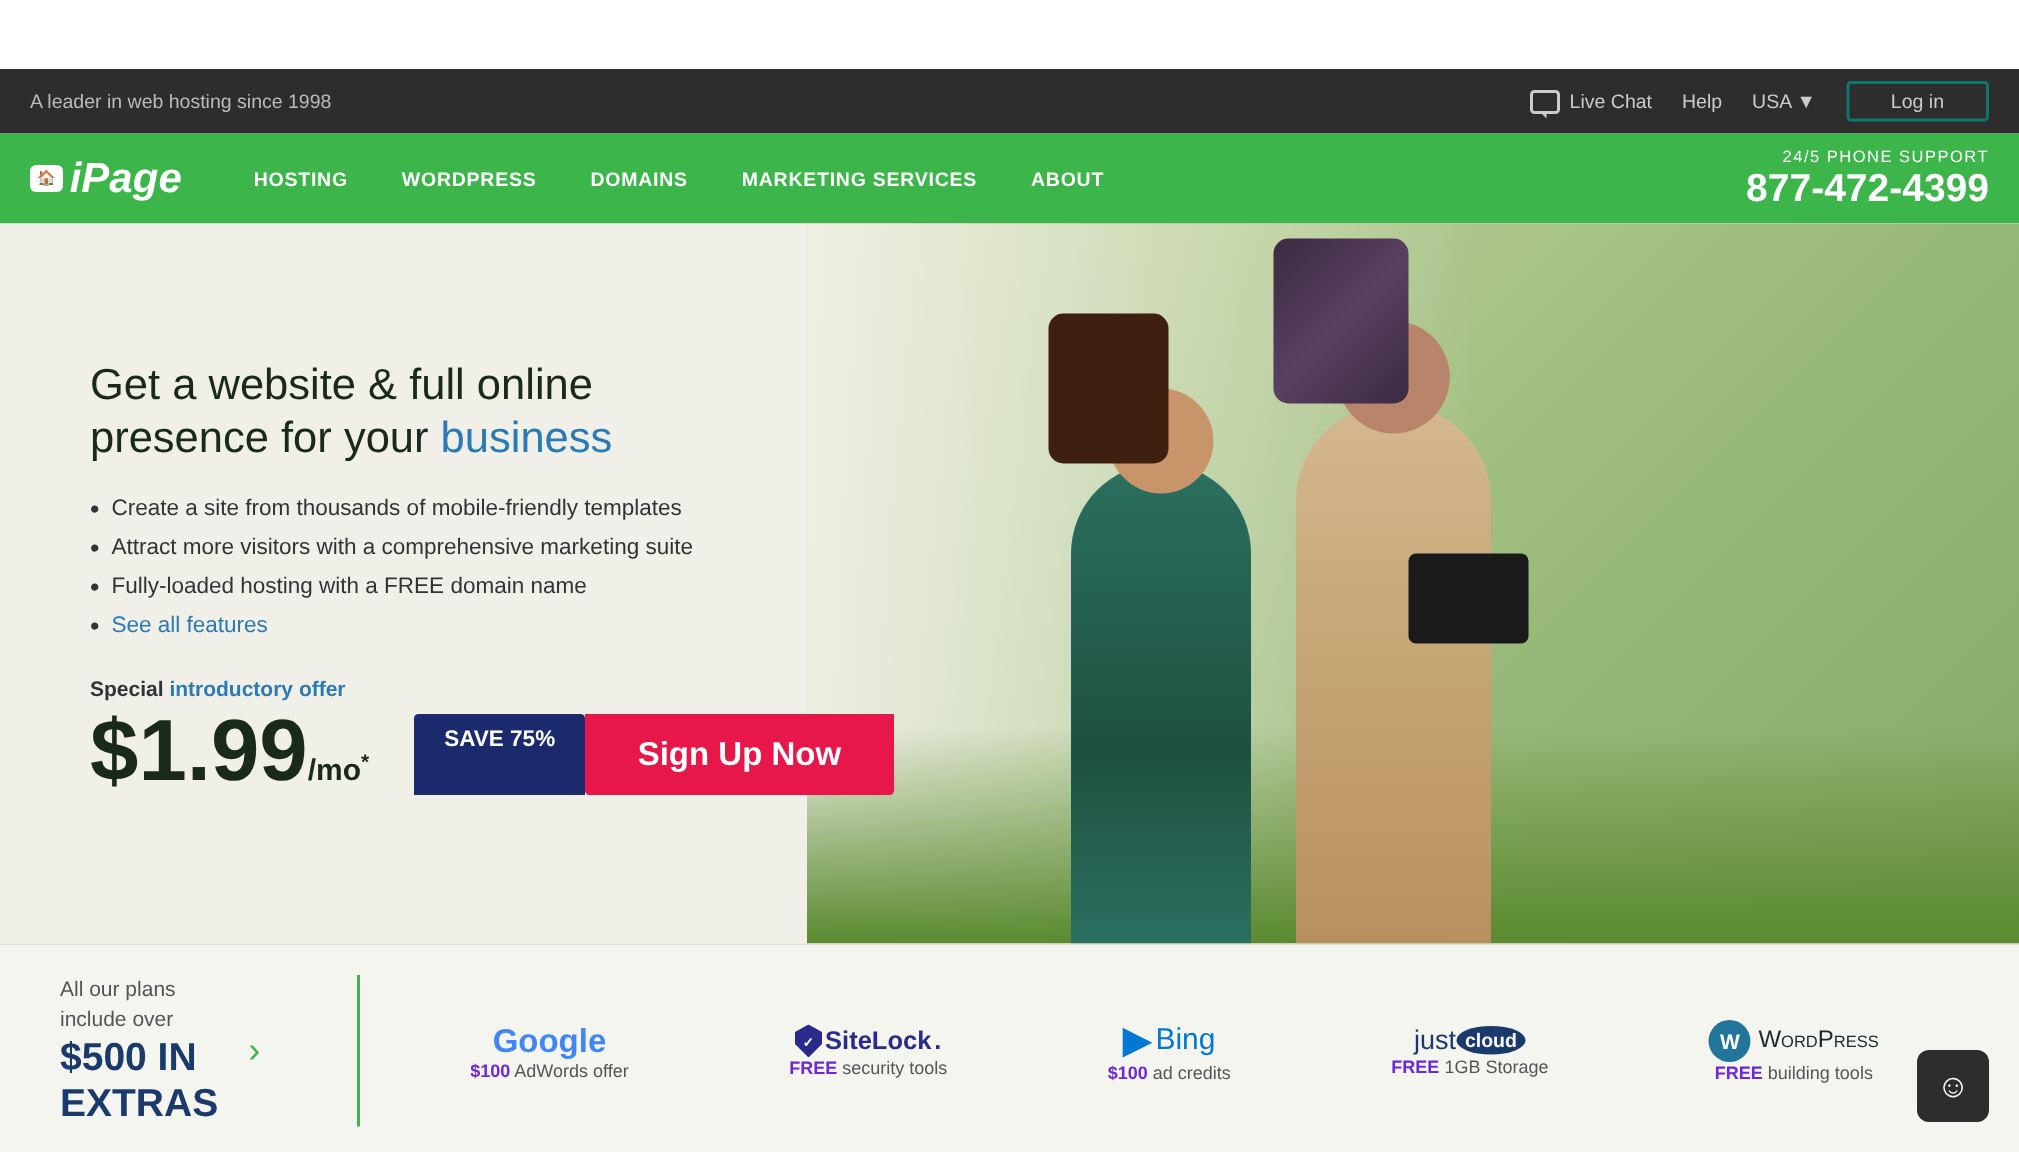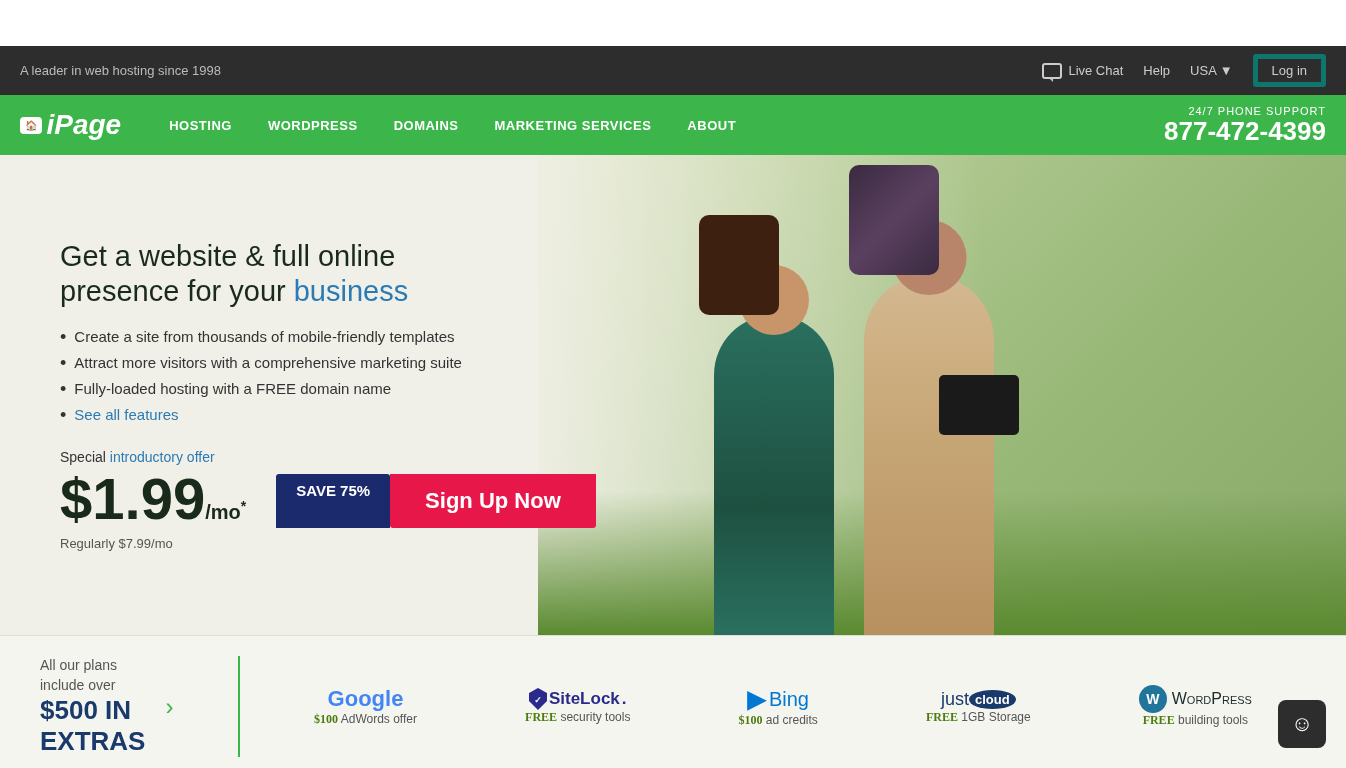--- a/index.html
+++ b/index.html
@@ -42,23 +42,23 @@
       content: '';
       position: absolute;
       bottom: -5px;
       left: 4px;
       width: 0;
       height: 0;
       border-left: 5px solid transparent;
       border-top: 5px solid #ccc;
     }
     .login-btn {
-      border: 5px solid #0f766e;
+      border: 2px solid #0f766e;
       color: #fff;
-      padding: 4px 14px;
+      padding: 4px 28px;
       text-decoration: none;
       font-size: 13px;
       border-radius: 3px;
     }
     .usa-dropdown {
       color: #ccc;
       font-size: 13px;
       cursor: pointer;
     }
 
@@ -186,20 +186,21 @@
       line-height: 1;
     }
     .hero-bullets li a {
       color: #2a7ab5;
       text-decoration: none;
     }
     .special-offer {
       font-size: 14px;
       color: #333;
       margin-bottom: 5px;
+      font-weight: bold;
     }
     .special-offer span { color: #2a7ab5; }
     .price-area {
       display: flex;
       align-items: flex-start;
       gap: 30px;
       margin-bottom: 8px;
     }
     .price {
       font-size: 58px;
@@ -288,21 +289,21 @@
       flex-direction: column;
       align-items: center;
       gap: 0;
     }
     .feature-logo {
       font-size: 20px;
       font-weight: bold;
     }
     .feature-logo.google { color: #4285f4; font-size: 22px; }
     .feature-desc { font-size: 12px; color: #555; }
-    .feature-desc strong { color: #4d7c0f; font-family: Liberation Serif, serif; }
+    .feature-desc strong { color: #6d28d9; }
 
     
     .chat-widget {
       position: fixed;
       bottom: 20px;
       right: 20px;
       width: 48px;
       height: 48px;
       background: #2d2d2d;
       border-radius: 8px;
@@ -393,21 +394,21 @@
     <span class="logo-text">iPage</span>
   </a>
   <div class="nav-links">
     <a href="#" class="nav-link">HOSTING</a>
     <a href="#" class="nav-link">WORDPRESS</a>
     <a href="#" class="nav-link">DOMAINS</a>
     <a href="#" class="nav-link">MARKETING SERVICES</a>
     <a href="#" class="nav-link">ABOUT</a>
   </div>
   <div class="phone-area">
-    <span class="phone-support-label">24/7 PHONE SUPPORT</span>
+    <span class="phone-support-label">24/5 PHONE SUPPORT</span>
     <span class="phone-number">877-472-4399</span>
   </div>
 </nav>
 
 <section class="hero">
   <div class="hero-image-area">
 
     <div style="position:absolute;inset:0;background:linear-gradient(to right, rgba(240,240,230,0.95) 0%, rgba(240,240,230,0.4) 30%, transparent 55%);z-index:1;"></div>
 
     <div style="position:absolute;inset:0;background:linear-gradient(135deg,#c8d8a0 0%,#b0c890 30%,#98b878 60%,#88a868 100%);"></div>
@@ -459,21 +460,20 @@
         <span class="price">
           <span>$1.99</span><span class="price-small">/mo<sup class="price-asterisk">*</sup></span>
         </span>
       </div>
       <div class="signup-btn-area">
         <div class="save-badge">SAVE 75%</div>
         <a href="#" class="signup-btn">Sign Up Now</a>
       </div>
     </div>
 
-    <div class="regular-price">Regularly $7.99/mo</div>
   </div>
 </section>
 
 <div class="features-bar">
   <div class="features-left">
     <div>
       <div class="features-left-text">All our plans<br>include over</div>
       <div class="features-left-bold">$500 IN<br>EXTRAS</div>
     </div>
     <span class="chevron-right">›</span>

